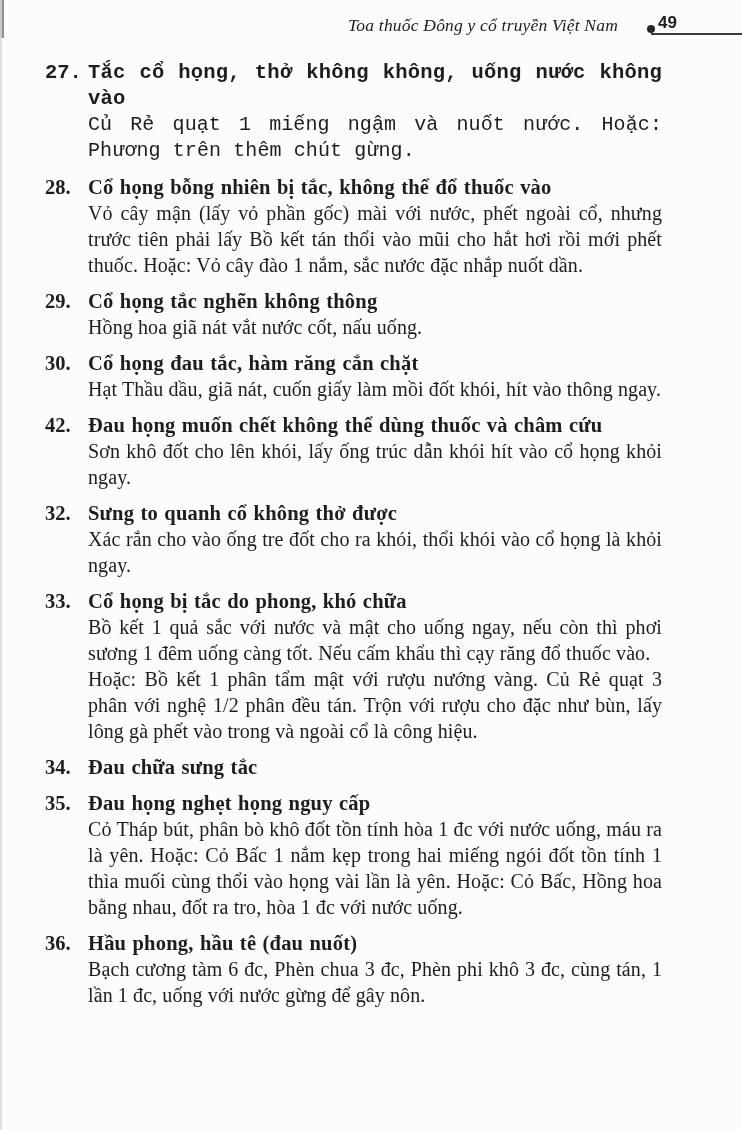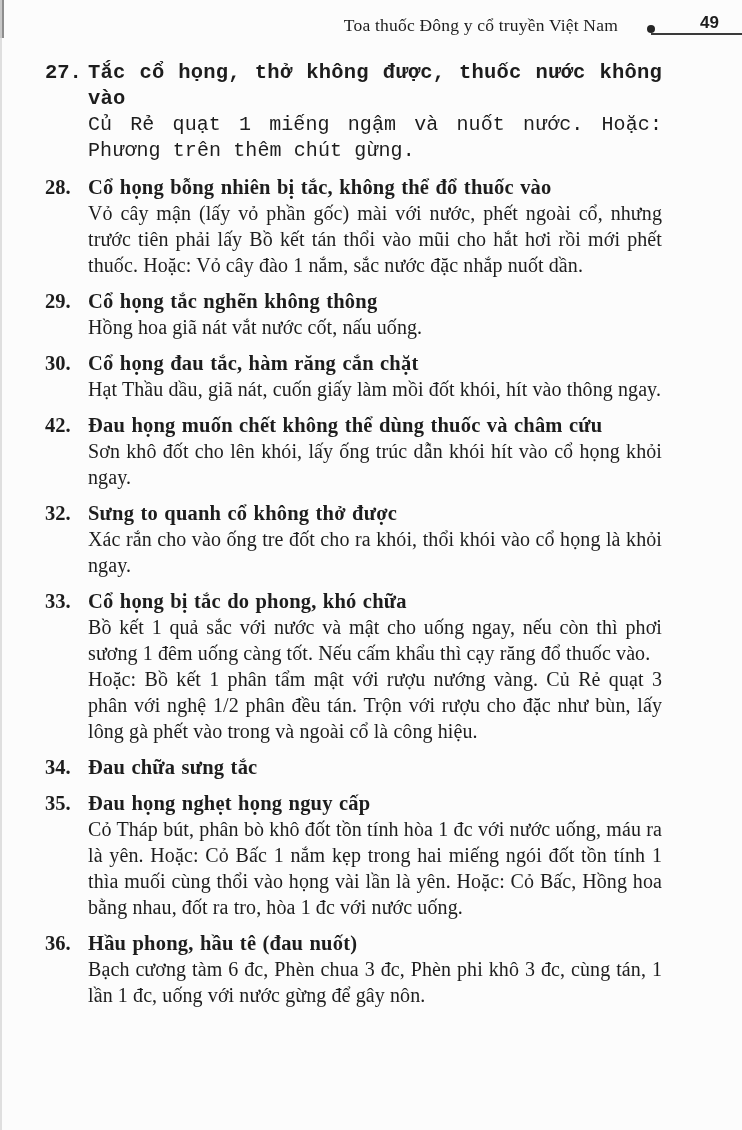--- a/index.html
+++ b/index.html
@@ -26,28 +26,29 @@
     width: 2px; height: 100%;
     background: #d7d7d7;
     opacity: .8;
   }
   
   .header { position: absolute; top: 0; left: 0; right: 0; height: 46px; }
   .header-title {
     position: absolute; top: 15px; right: 124px;
     font-size: 17.5px; letter-spacing: .2px;
     white-space: nowrap;
+    font-style: italic;
   }
   .bullet {
     position: absolute; left: 647px; top: 25px;
     width: 8px; height: 8px; border-radius: 50%;
     background: #262626;
   }
   .page-num {
-    position: absolute; left: 700px; top: 13px;
+    position: absolute; left: 658px; top: 13px;
     font-family: "Liberation Sans", sans-serif;
     font-weight: bold; font-size: 17px;
   }
   .header-rule {
     position: absolute; left: 651px; right: 0; top: 33px;
     height: 2px; background: var(--rule, #3a3a3a);
   }
   
   .content {
     position: absolute; top: 60px; left: 45px;
@@ -83,21 +84,21 @@
     <span class="header-title">Toa thuốc Đông y cổ truyền Việt Nam</span>
     <span class="bullet"></span>
     <span class="page-num">49</span>
     <div class="header-rule"></div>
   </div>
 
   <div class="content">
   <div class="item">
     <div class="item-number">27.</div>
     <div class="item-content">
-      <div class="item-heading">Tắc cổ họng, thở không được, thuốc nước không vào</div>
+      <div class="item-heading">Tắc cổ họng, thở không không, uống nước không vào</div>
     <p class="item-paragraph">Củ Rẻ quạt 1 miếng ngậm và nuốt nước. Hoặc: Phương trên thêm chút gừng.</p>
         </div>
   </div>
 
   <div class="item">
     <div class="item-number">28.</div>
     <div class="item-content">
       <div class="item-heading">Cổ họng bỗng nhiên bị tắc, không thể đổ thuốc vào</div>
     <p class="item-paragraph">Vỏ cây mận (lấy vỏ phần gốc) mài với nước, phết ngoài cổ, nhưng trước tiên phải lấy Bồ kết tán thổi vào mũi cho hắt hơi rồi mới phết thuốc. Hoặc: Vỏ cây đào 1 nắm, sắc nước đặc nhắp nuốt dần.</p>
         </div>

